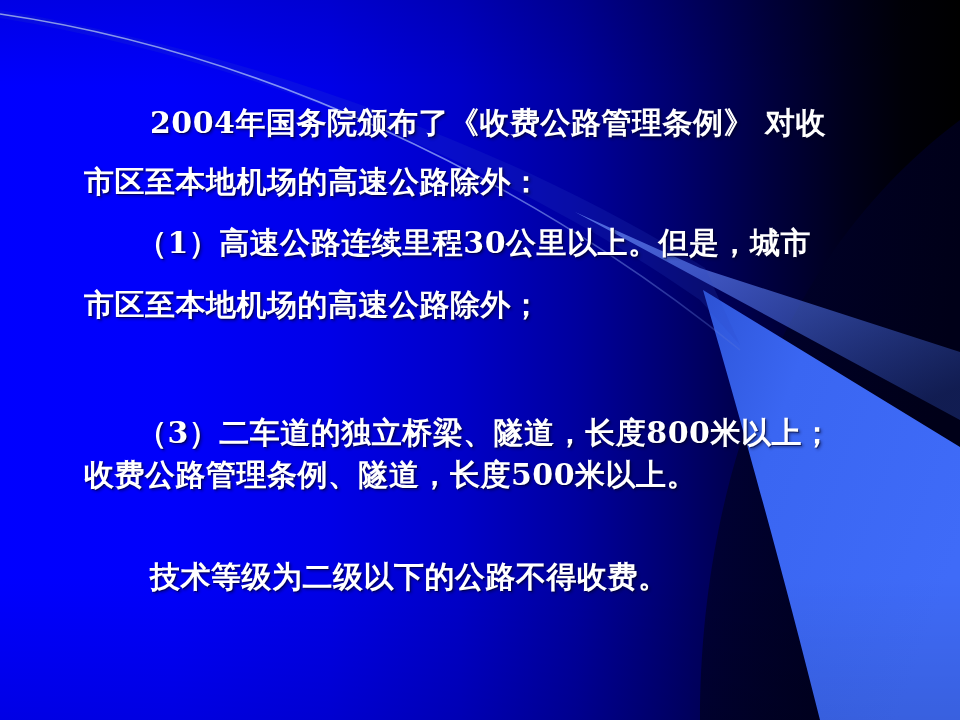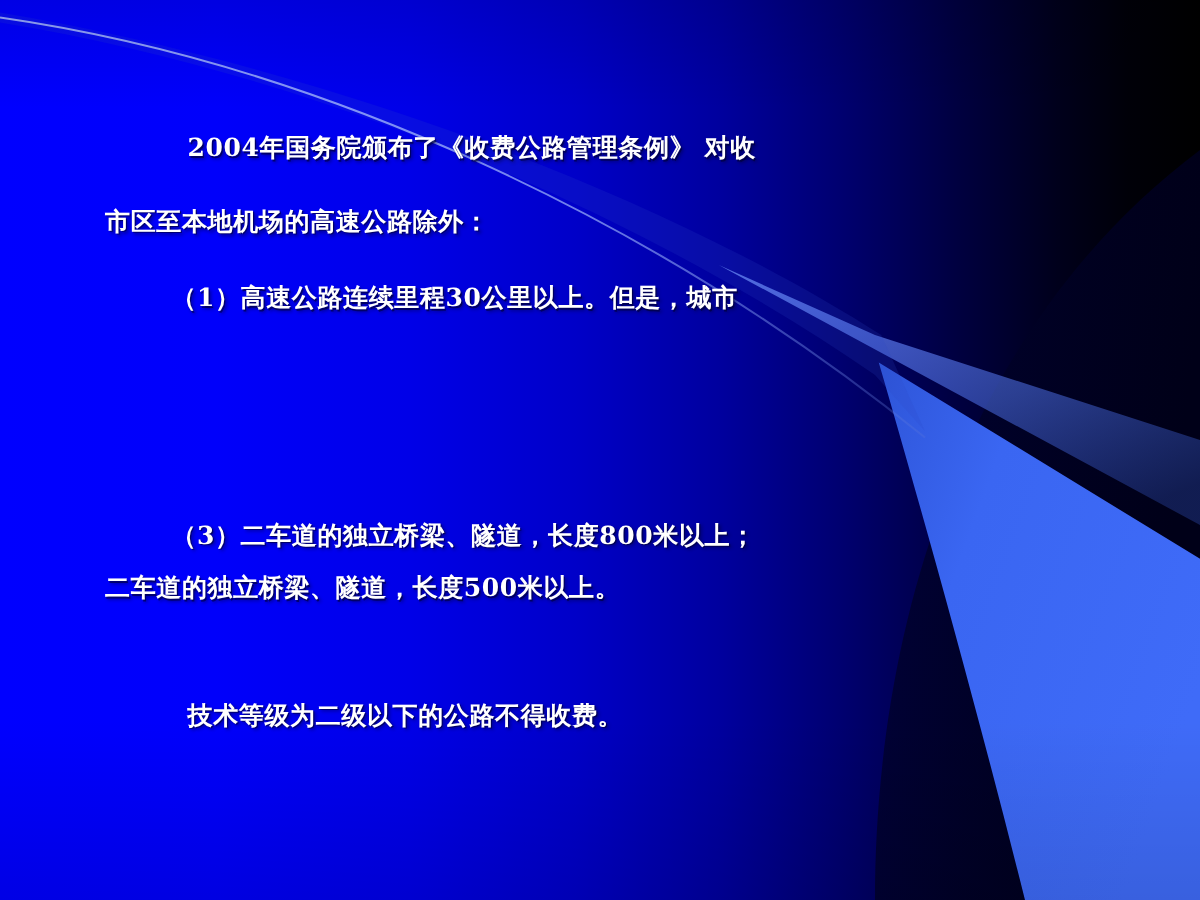--- a/index.html
+++ b/index.html
@@ -47,21 +47,21 @@
   #text-layer {
     position: absolute;
     left: 0;
     top: 0;
     width: 960px;
     height: 720px;
   }
   .line {
     position: absolute;
     color: #ffffff;
-    font-size: 20px;
+    font-size: 30px;
     font-weight: bold;
     line-height: 1;
     white-space: pre;
     letter-spacing: 0.5px;
     text-shadow:
        1px 1px 0 rgba(0,0,40,0.55),
        2px 2px 3px rgba(0,0,30,0.45);
   }
 </style>
 </head>
@@ -104,18 +104,19 @@
 
     <path d="M 0 14 C 250 50 520 172 740 350" fill="none" stroke="url(#arcGrad)" stroke-width="1.6"></path>
   </svg>
 
   <div id="vshade"></div>
 
   <div id="text-layer">
     <div class="line" style="left:150px; top:108px;">2004年国务院颁布了《收费公路管理条例》 对收</div>
     <div class="line" style="left:84px; top:167px;">市区至本地机场的高速公路除外：</div>
     <div class="line" style="left:137px; top:228px;">（1）高速公路连续里程30公里以上。但是，城市</div>
+    <div class="line" style="left:84px; top:290px;">市区至本地机场的高速公路除外；</div>
     <div class="line" style="left:137px; top:418px;text-align:right;">（3）二车道的独立桥梁、隧道，长度800米以上；</div>
-    <div class="line" style="left:84px; top:460px;">二车道的独立桥梁、隧道，长度500米以上。</div>
+    <div class="line" style="left:84px; top:460px;">收费公路管理条例、隧道，长度500米以上。</div>
     <div class="line" style="left:150px; top:562px;">技术等级为二级以下的公路不得收费。</div>
   </div>
 
 </div>
 
 </body></html>

